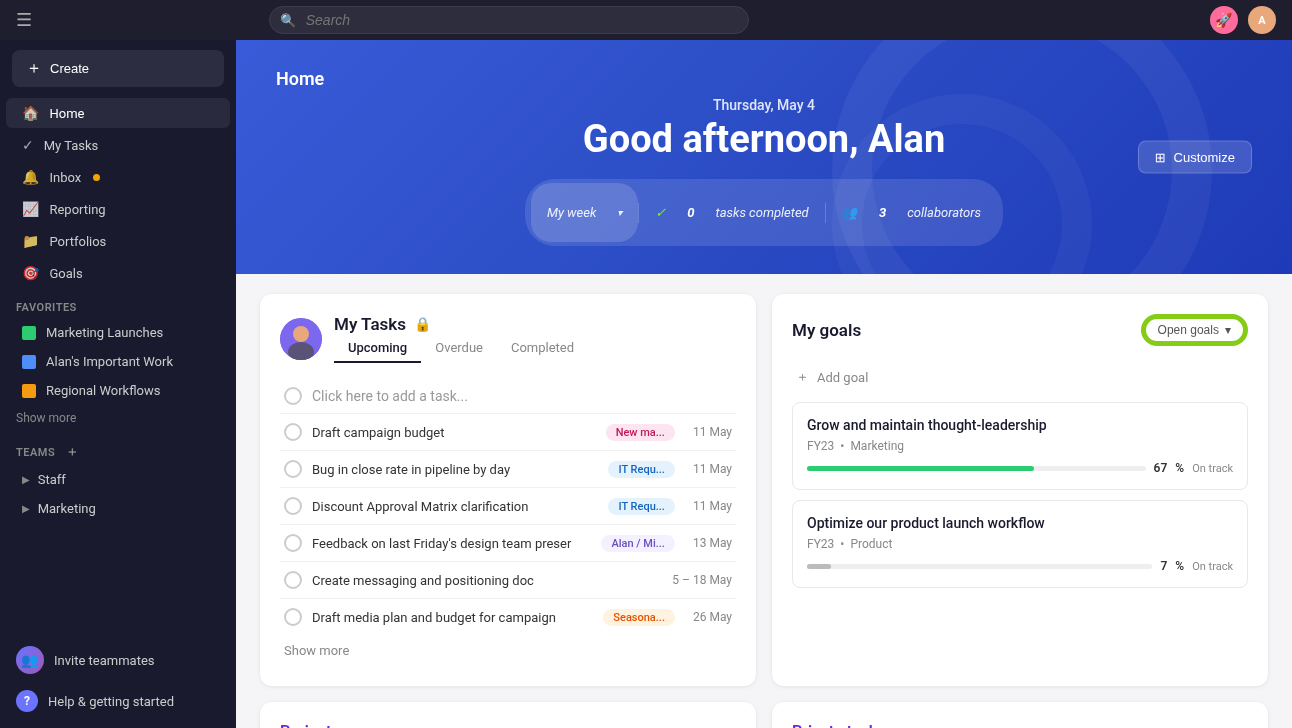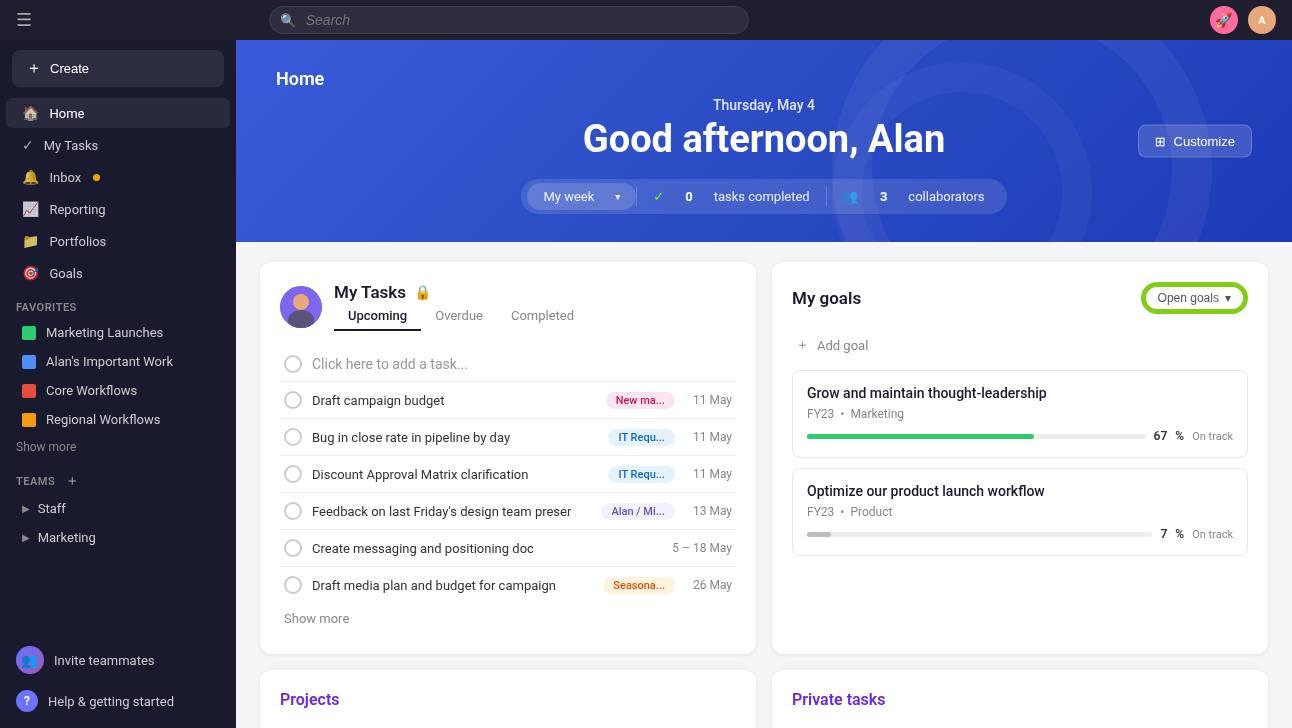--- a/index.html
+++ b/index.html
@@ -44,21 +44,21 @@
     .help-btn { display: flex; align-items: center; gap: 10px; padding: 8px 16px; font-size: 13px; color: #ccc; cursor: pointer; }
     .help-circle { width: 22px; height: 22px; border-radius: 50%; background: #6b73ff; display: flex; align-items: center; justify-content: center; font-size: 12px; font-weight: bold; color: #fff; }
 
     
     .hero { background: linear-gradient(135deg, #3a5bd9 0%, #2d4fc7 40%, #1e3ab8 100%); padding: 28px 40px 28px; position: relative; overflow: hidden; flex-shrink: 0; }
     .hero::before { content: ''; position: absolute; top: -60px; right: 80px; width: 300px; height: 300px; border-radius: 50%; border: 40px solid rgba(255,255,255,0.05); }
     .hero::after { content: ''; position: absolute; bottom: -80px; right: 200px; width: 200px; height: 200px; border-radius: 50%; border: 30px solid rgba(255,255,255,0.04); }
     .hero-title-small { text-align: center; font-size: 14px; color: rgba(255,255,255,0.85); margin-bottom: 4px; font-weight: 500; }
     .hero-title-big { text-align: center; font-size: 38px; font-weight: 700; color: #fff; margin-bottom: 18px; }
     .hero-stats { display: flex; align-items: center; justify-content: center; gap: 0; background: rgba(255,255,255,0.12); border-radius: 30px; padding: 4px 6px; width: fit-content; margin: 0 auto; }
-    .hero-stat { padding: 6px 16px; font-size: 13px; color: rgba(255,255,255,0.9); display: flex; align-items: center; gap: 21px; cursor: pointer; border-radius: 20px; }
+    .hero-stat { padding: 22px 16px; font-size: 13px; color: rgba(255,255,255,0.9); display: flex; align-items: center; gap: 21px; cursor: pointer; border-radius: 20px; font-style: italic; }
     .hero-stat.active { background: rgba(255,255,255,0.15); }
     .hero-stat-divider { width: 1px; height: 20px; background: rgba(255,255,255,0.2); }
     .hero-stat .check { color: #7cfc00; }
     .hero-stat .count { font-weight: 700; color: #fff; }
     .hero-stat .chevron { font-size: 10px; }
     .hero-customize { position: absolute; right: 40px; top: 50%; transform: translateY(-50%); background: rgba(255,255,255,0.15); border: 1px solid rgba(255,255,255,0.2); border-radius: 8px; padding: 8px 16px; font-size: 13px; color: #fff; cursor: pointer; display: flex; align-items: center; gap: 8px; }
     .page-title { font-size: 18px; font-weight: 600; color: #fff; margin-bottom: 8px; }
 
     
     .content-area { flex: 1; overflow-y: auto; background: #f5f5f7; padding: 20px 24px; display: grid; grid-template-columns: 1fr 1fr; gap: 16px; align-content: start; }
@@ -167,24 +167,20 @@
       <span>Favorites</span>
     </div>
 
     <div class="fav-item">
       <span class="fav-icon green"></span>
       <span>Marketing Launches</span>
     </div>
     <div class="fav-item">
       <span class="fav-icon blue"></span>
       <span>Alan's Important Work</span>
-    </div>
-    <div class="fav-item">
-      <span class="fav-icon red"></span>
-      <span>Core Workflows</span>
     </div>
     <div class="fav-item">
       <span class="fav-icon orange"></span>
       <span>Regional Workflows</span>
     </div>
 
     <div class="show-more">
       <span>Show more</span>
     </div>
 

